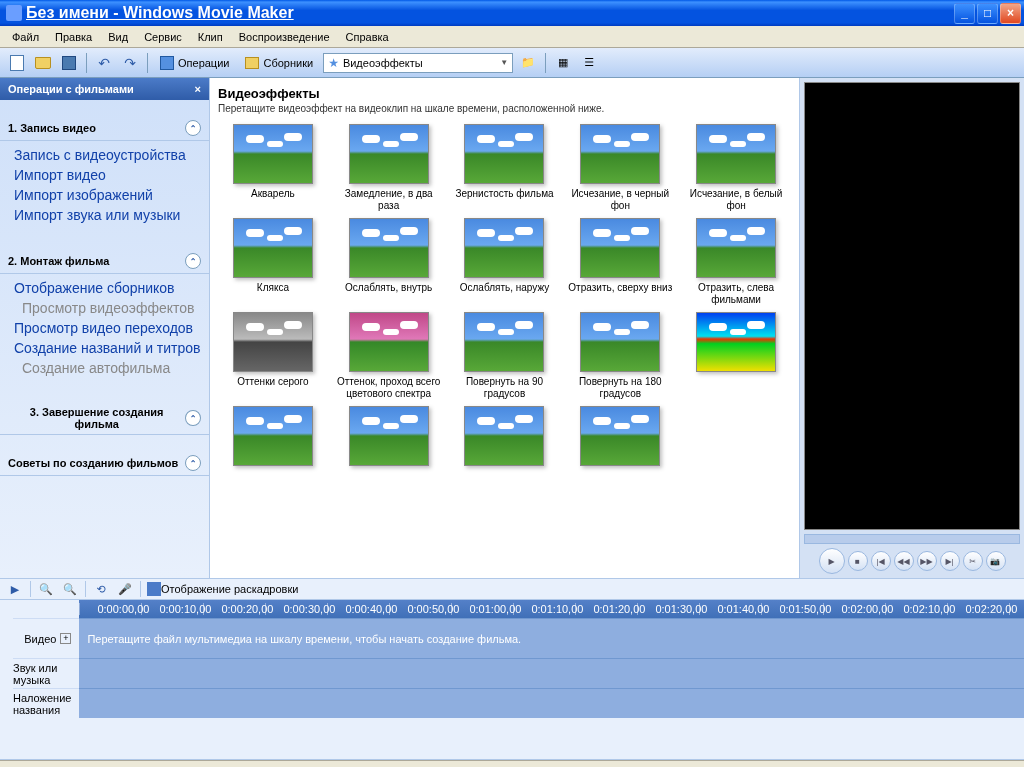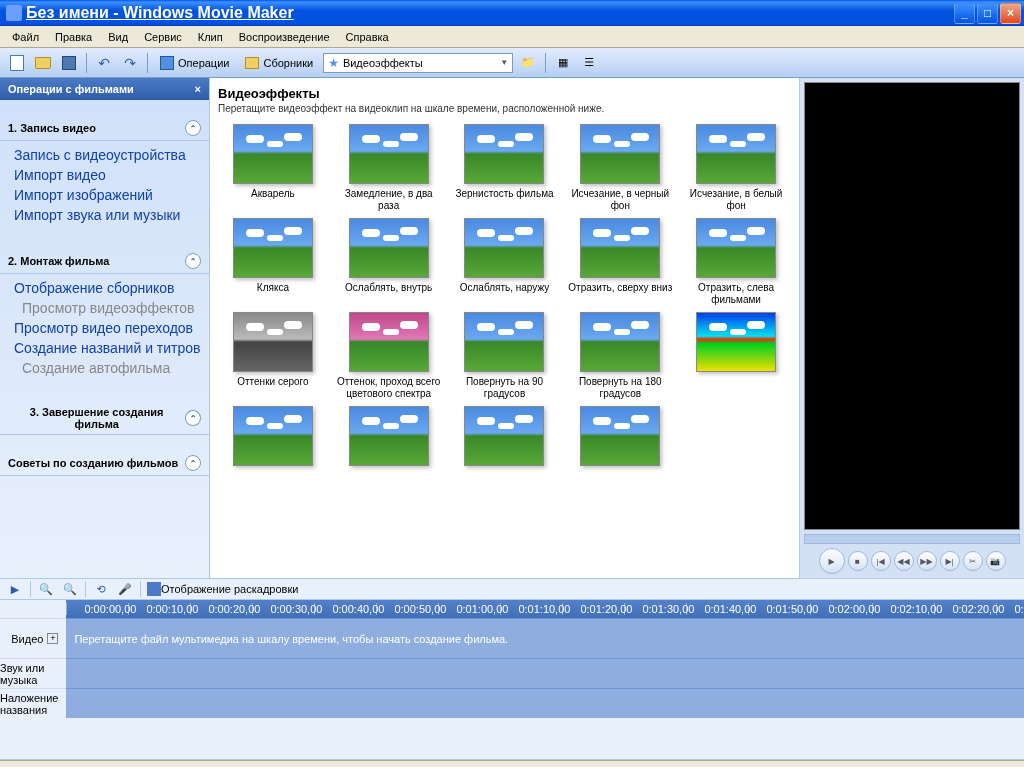--- a/index.html
+++ b/index.html
@@ -54,21 +54,21 @@
 .pv-btn { width: 20px; height: 20px; border: 1px solid #9ab8e0; border-radius: 50%; background: linear-gradient(to bottom, #fff, #d4e1f4); display: flex; align-items: center; justify-content: center; cursor: pointer; font-size: 8px; color: #556; }
 .pv-btn.big { width: 26px; height: 26px; }
 
 .tl-tools { height: 22px; background: #e8f0fc; display: flex; align-items: center; padding: 0 6px; gap: 6px; border-top: 1px solid #b0c8e8; border-bottom: 1px solid #b0c8e8; }
 .tl-tbtn { width: 18px; height: 18px; display: flex; align-items: center; justify-content: center; cursor: pointer; color: #2f5ca8; font-size: 11px; }
 .tl-tsep { width: 1px; height: 16px; background: #b0c8e8; }
 .tl-toggle { display: flex; align-items: center; cursor: pointer; }
 .tl-togicon { width: 14px; height: 14px; background: #4b7bc8; }
 
 .timeline { background: #e8f0fc; height: 160px; display: flex; border-bottom: 1px solid #b0c8e8; }
-.tl-labels { width: 118px; }
+.tl-labels { width: 118px; padding-left: 13px; }
 .tl-ruler-sp { height: 18px; }
 .tl-row { height: 40px; display: flex; align-items: center; justify-content: flex-end; padding-right: 8px; font-size: 11px; border-top: 1px solid #cddcf4; }
 .tl-row.small { height: 30px; }
 .tl-plus { margin-left: 4px; width: 11px; height: 11px; border: 1px solid #888; display: inline-flex; align-items: center; justify-content: center; font-size: 9px; line-height: 1; cursor: pointer; }
 .tl-tracks { flex: 1; position: relative; }
 .tl-ruler { height: 18px; background: linear-gradient(to bottom, #5480c8, #4070b8); display: flex; color: white; font-size: 9px; align-items: center; overflow: hidden; }
 .tl-tick { width: 62px; border-left: 1px solid #fff6; padding-left: 17px; flex-shrink: 0; }
 .tl-trow { height: 40px; background: #8eaedf; border-top: 1px solid #7098d0; display: flex; align-items: center; padding-left: 8px; color: white; font-size: 11px; }
 .tl-trow.small { height: 30px; }
 

